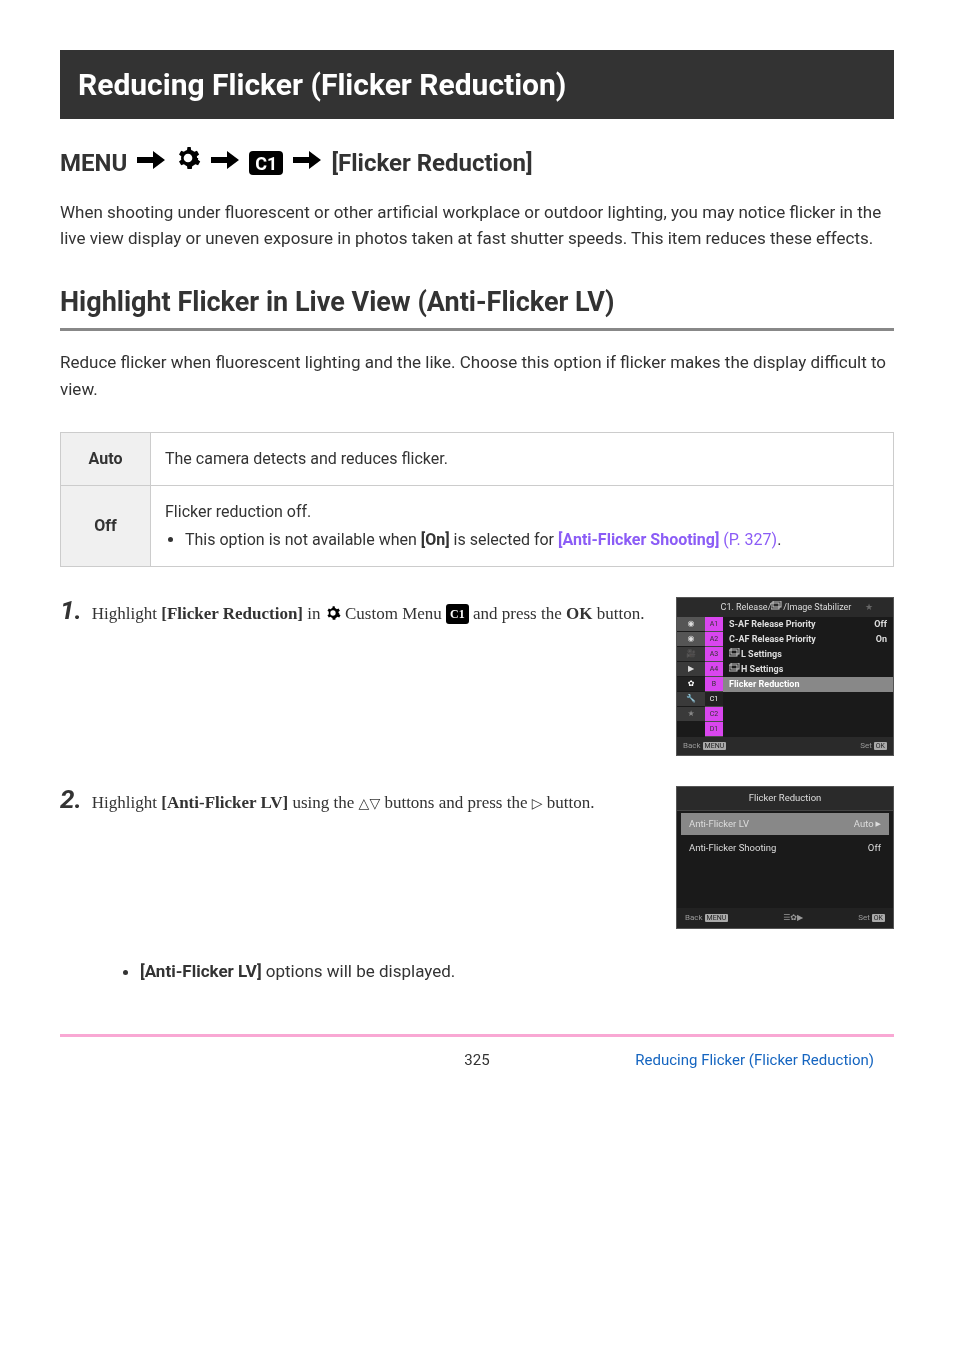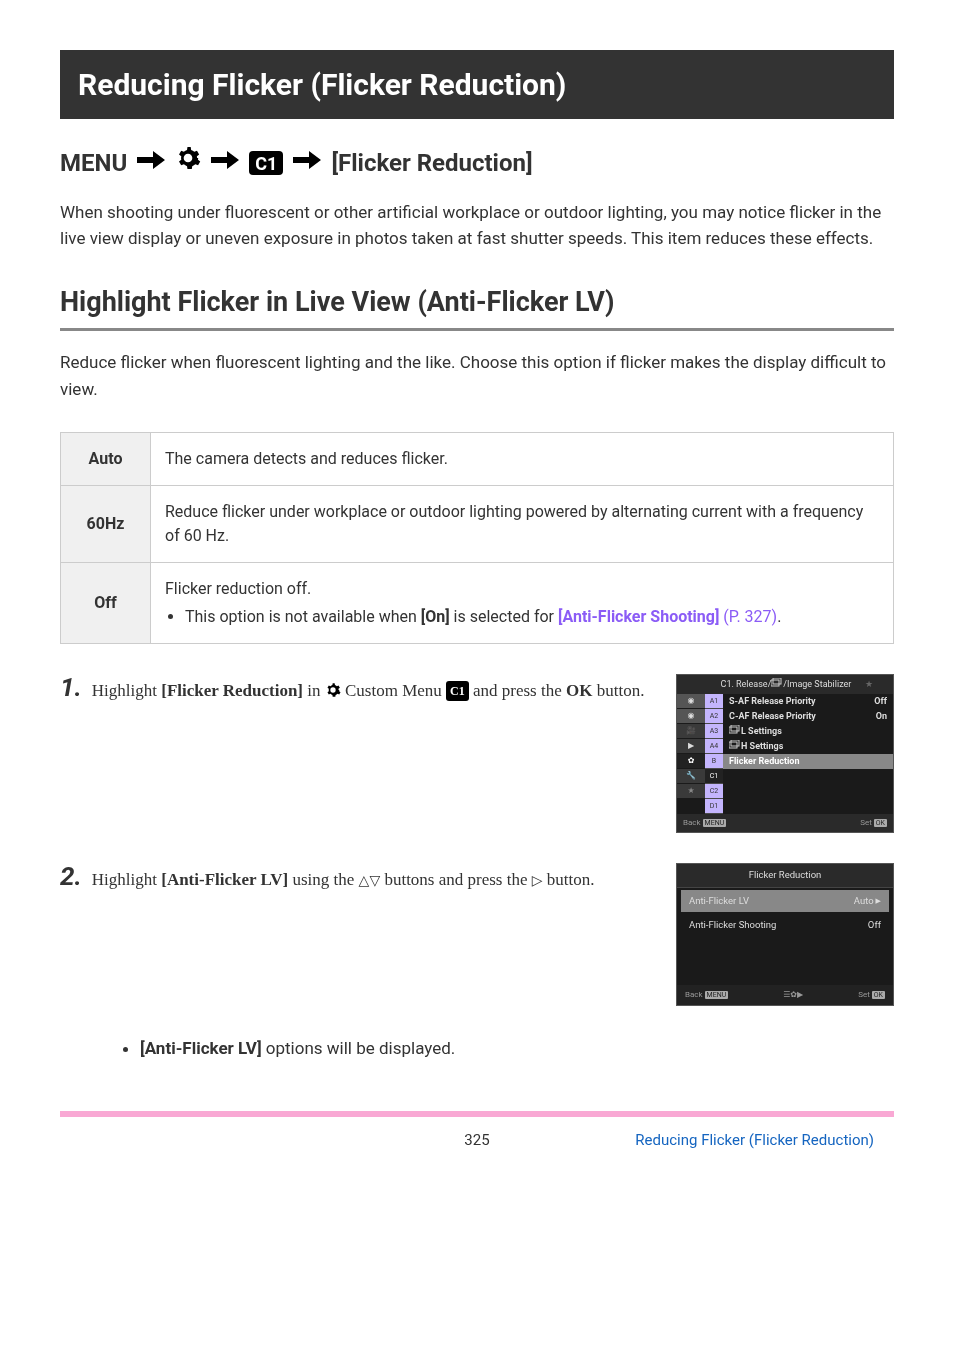--- a/index.html
+++ b/index.html
@@ -145,21 +145,21 @@
     margin:0;
     border-bottom:1px solid #1a1a1a;
   }
   .screenshot .tab.dark { background:#3a3a3a;}
   .screenshot .tab.sel { background:#222; color:#fff;}
   .screenshot .tab.cam { background:#555;}
   .screenshot .subtabs {
     width:18px;
     display:flex;
     flex-direction:column;
-    background:#c4b5fd;
+    background:#d946ef;
   }
   .screenshot .subtab {
     height:15px;
     display:flex;align-items:center;justify-content:center;
     font-size:7px;
     color:#333;
     border-bottom:1px solid #4a4a4a;
   }
   .screenshot .subtab.sel { background:#222; color:#fff;}
   .screenshot .rows { flex:1;font-weight:bold; }
@@ -201,21 +201,21 @@
     margin-top:20px;
   }
   .sub-bullet ul { list-style: disc; padding-left: 20px;}
   .footer {
     display:flex;
     justify-content:space-between;
     align-items:center;
     margin-top: 50px;
     font-size: 15px;
     padding: 0 20px;
-    border-top: 6px solid #f9a8d4;
+    border-top: 3px solid #f9a8d4;
     padding-top: 12px;
   }
   .footer .pg { flex:1; text-align:center; color:#333;}
   .footer .bc { color:#1565c0; }
   .footer .spacer { flex:1; }
   .seq-icon svg { width:12px; height:10px; vertical-align:-1px;}
   .play-tri { font-size:7px; color:#ddd;}
   strong.b { font-weight:bold; }
 </style>
 </head>
@@ -255,24 +255,20 @@
 
 <p class="body-text">Reduce flicker when fluorescent lighting and the like. Choose this option if flicker makes the display difficult to view.</p>
 
 <table class="options">
   <tbody>
       <tr>
     <td class="label">Auto</td>
     <td>The camera detects and reduces flicker.</td>
   </tr>
   <tr>
-    <td class="label">60Hz</td>
-    <td>Reduce flicker under workplace or outdoor lighting powered by alternating current with a frequency of 60 Hz.</td>
-  </tr>
-  <tr>
     <td class="label">Off</td>
     <td>
       <span>Flicker reduction off.</span>
       <ul>
             <li>
         <span>This option is not available when </span><strong class="b">[On]</strong><span> is selected for </span><strong class="b link">[Anti-Flicker Shooting]</strong><span class="link"> (P. 327)</span><span>.</span>
       </li>
           </ul>
     </td>
   </tr>

